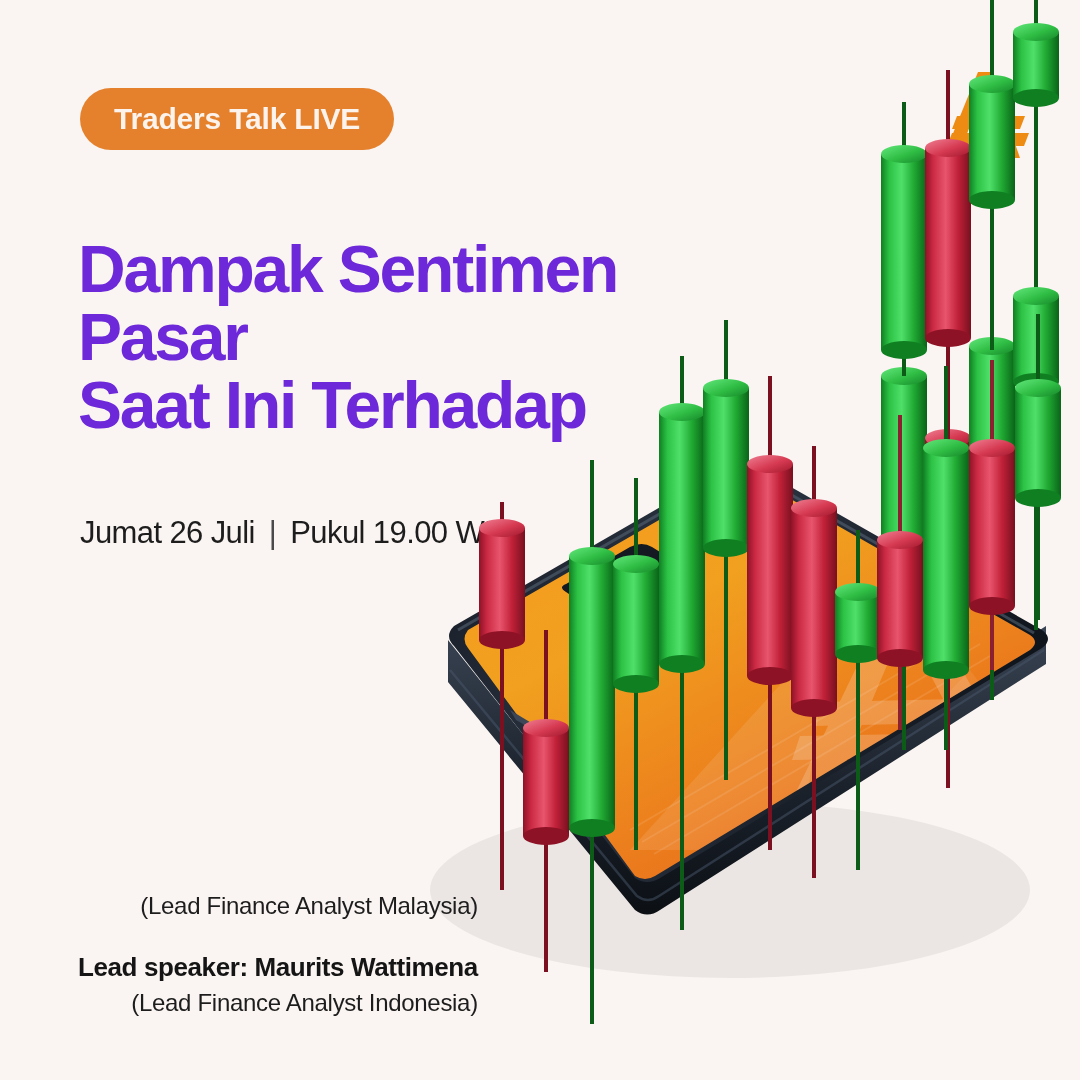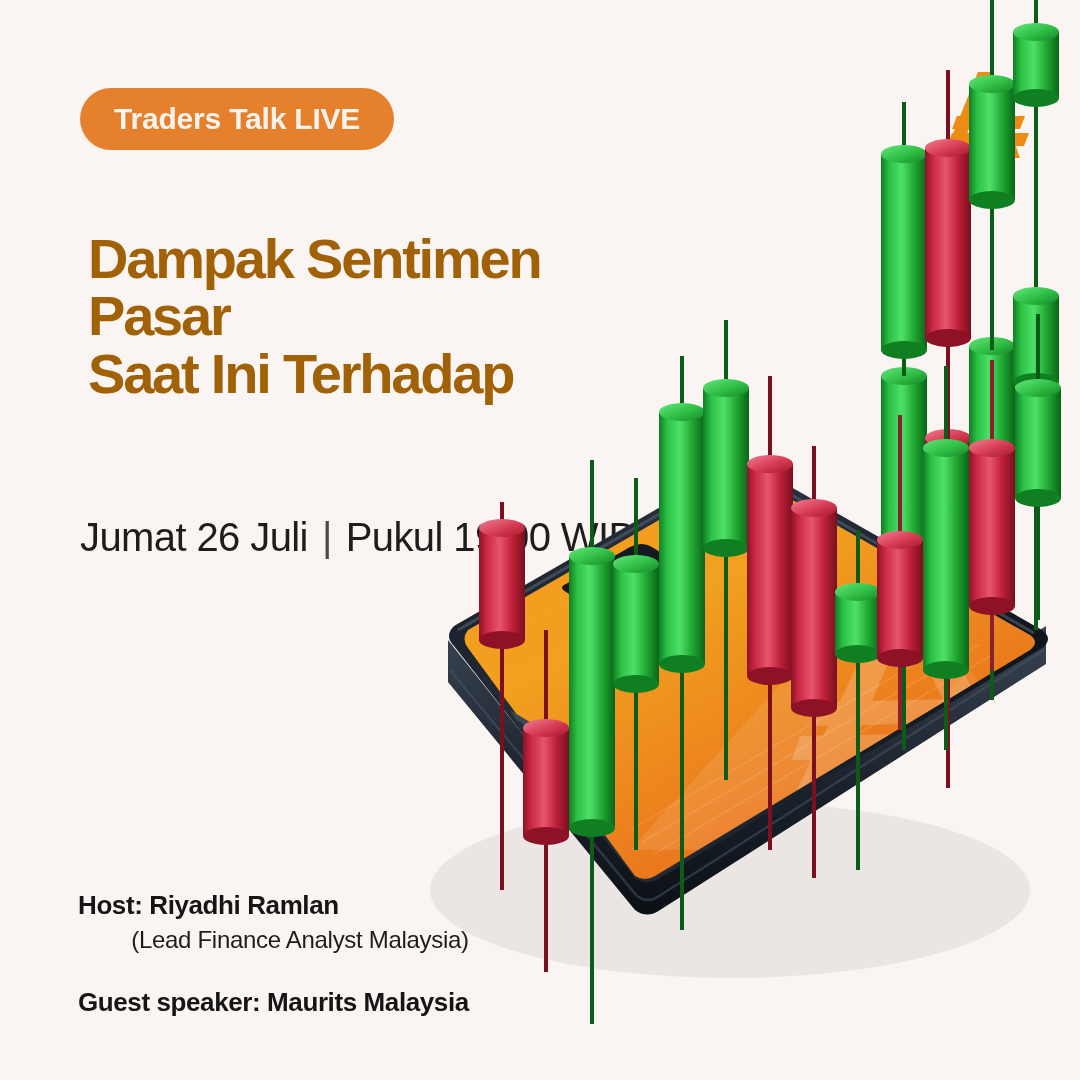--- a/index.html
+++ b/index.html
@@ -50,38 +50,38 @@
     font-size: 30px;
     font-weight: bold;
     letter-spacing: -0.2px;
     white-space: nowrap;
     line-height: 1;
   }
 
   
   .headline {
     position: absolute;
-    left: 88px;
+    left: 78px;
     top: 192px;
     width: 760px;
-    color: #a16207;
-    font-size: 56px;
+    color: #6d28d9;
+    font-size: 66px;
     font-weight: bold;
     line-height: 1.03;
     letter-spacing: -2.2px;
   }
   .headline .hl-line { display: block; }
 
   
   .datetime {
     position: absolute;
     left: 80px;
     top: 515px;
     color: #1d1d1d;
-    font-size: 40px;
+    font-size: 31px;
     font-weight: normal;
     letter-spacing: -0.6px;
     white-space: nowrap;
     display: flex;
     align-items: baseline;
     gap: 14px;
   }
   .dt-sep { color: #4a4a4a; font-weight: 300; }
 
   
@@ -391,21 +391,21 @@
 
       <line x1="438" y1="-16" x2="438" y2="290" stroke="#0c5c17" stroke-width="4"></line>
       <rect x="415" y="58" width="46" height="110" fill="url(#gBody2)"></rect>
       <ellipse cx="438" cy="168" rx="23" ry="9" fill="#0f7f22"></ellipse>
       <ellipse cx="438" cy="58" rx="23" ry="9" fill="url(#gTop2)"></ellipse>
     </svg>
   </div>
 
   <div class="speakers">
     <div class="speaker-block">
-      <div class="speaker-name">Host: Riyadhi Ramlan</div>
       <div class="speaker-role">(Lead Finance Analyst Malaysia)</div>
     </div>
     <div class="speaker-block">
-      <div class="speaker-name">Guest speaker: Maurits Malaysia</div>
+      <div class="speaker-name">Lead speaker: Maurits Wattimena</div>
+      <div class="speaker-role">(Lead Finance Analyst Indonesia)</div>
     </div>
   </div>
 
 </div>
 
 </body></html>

